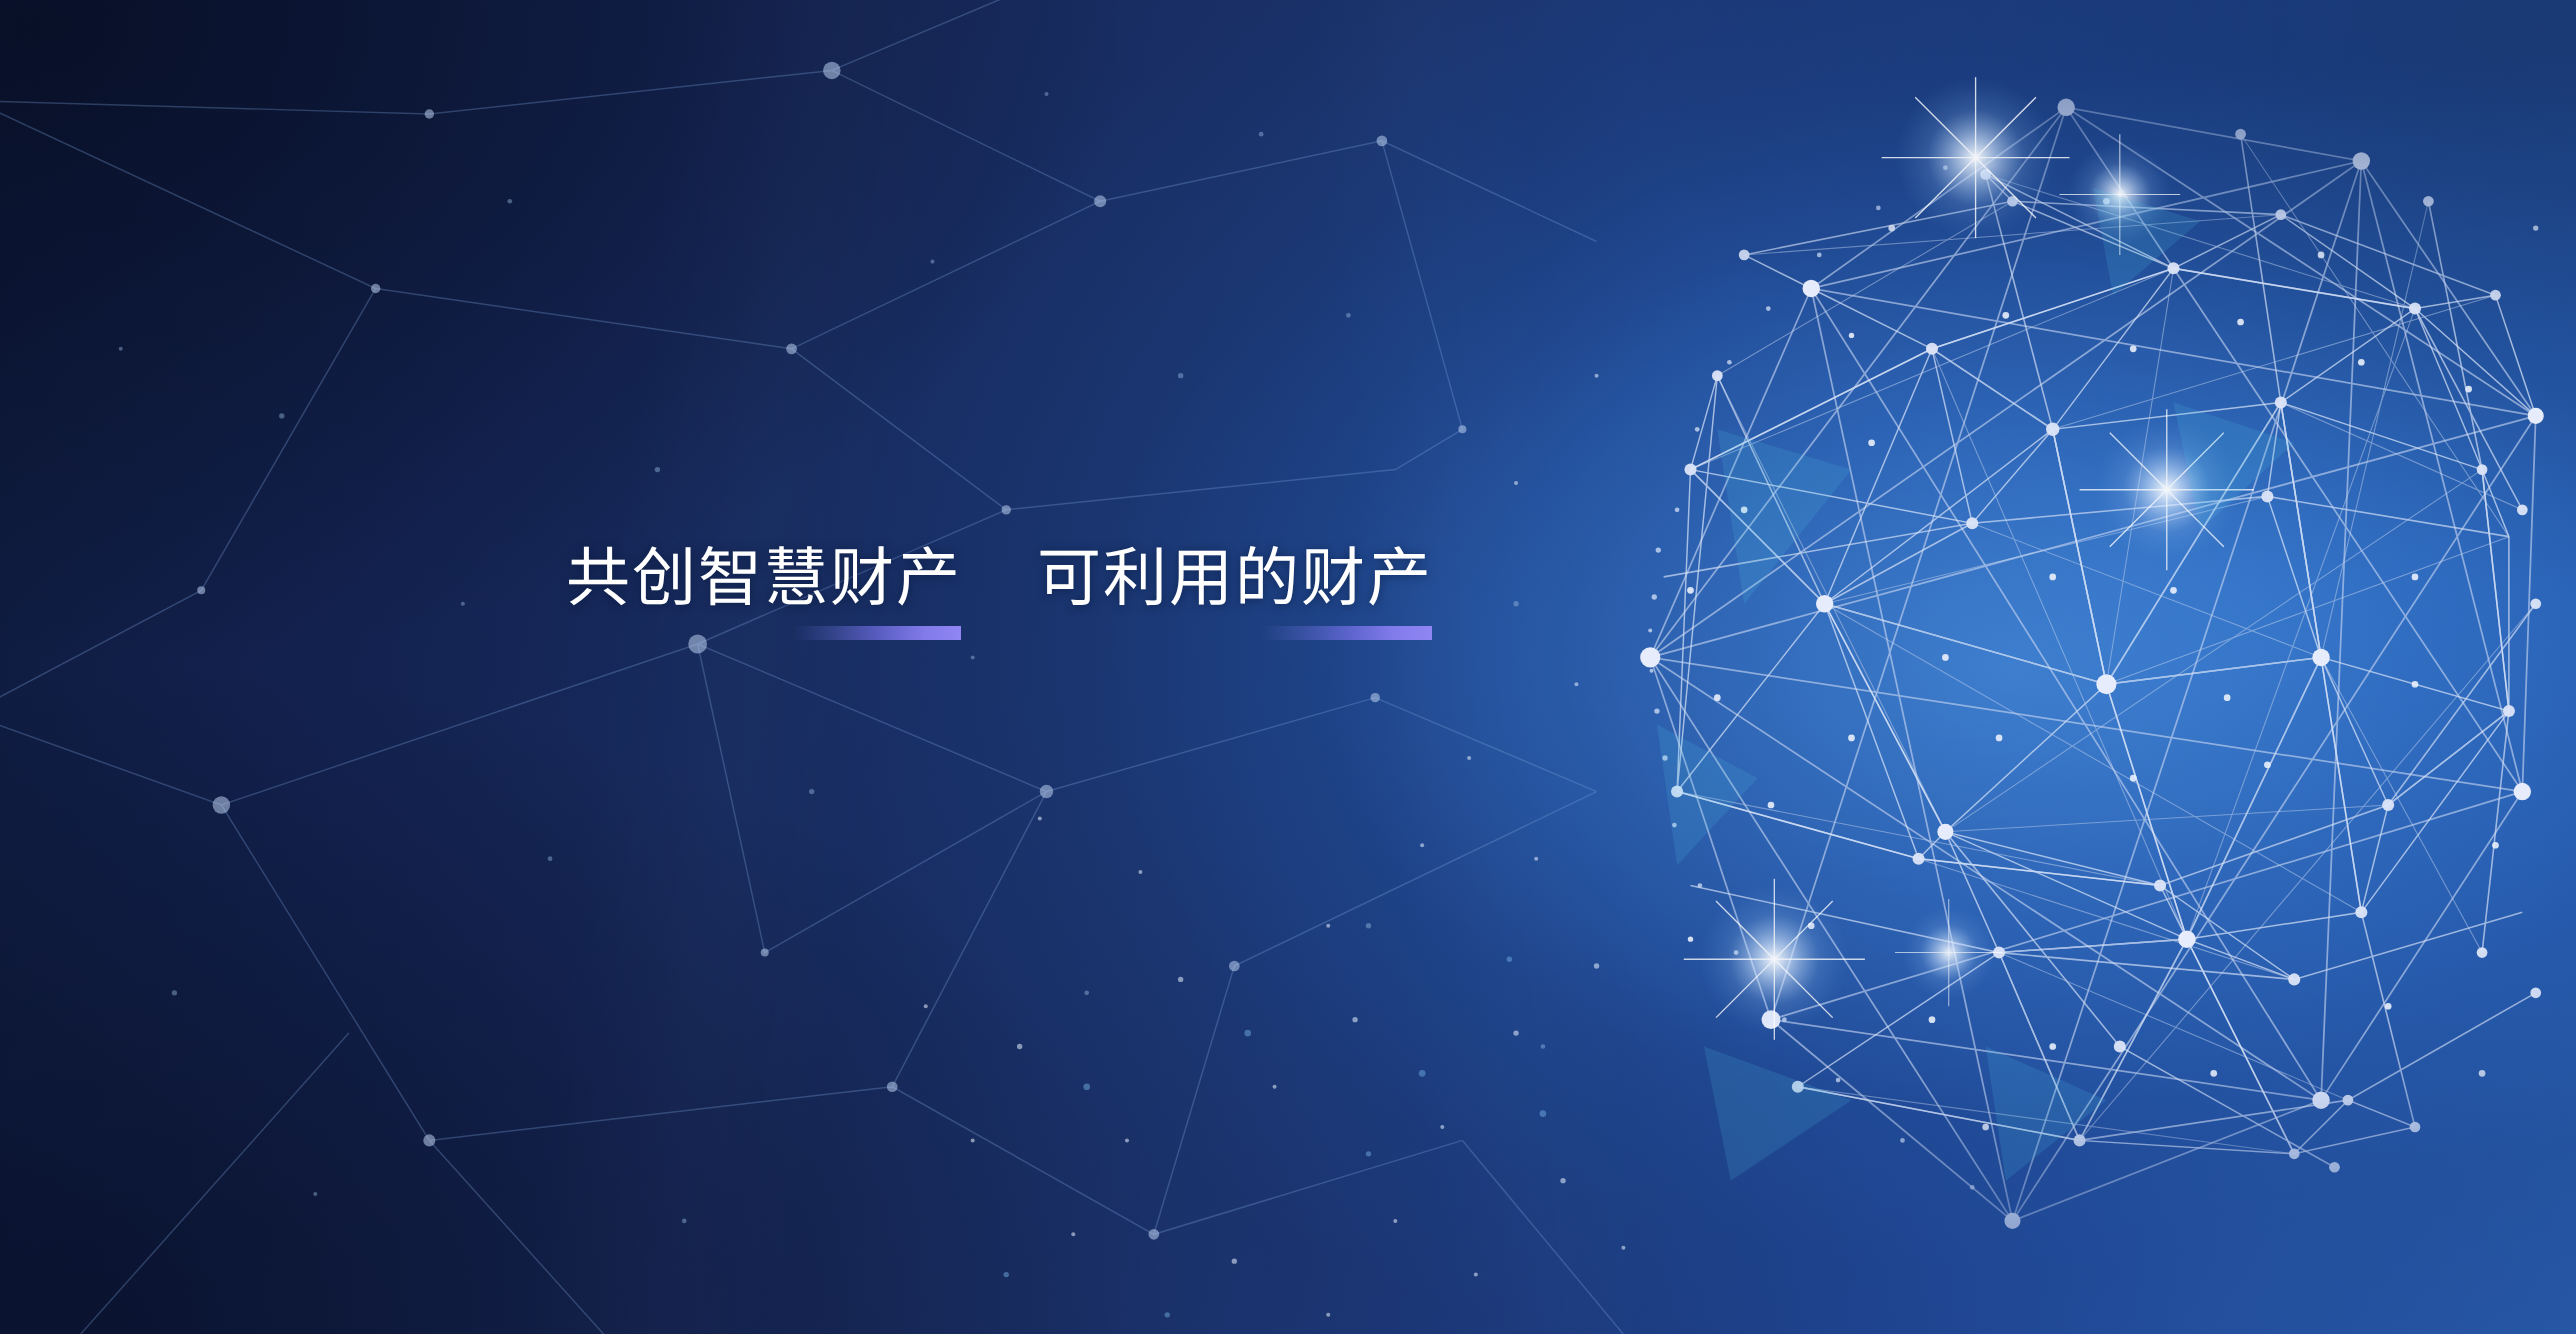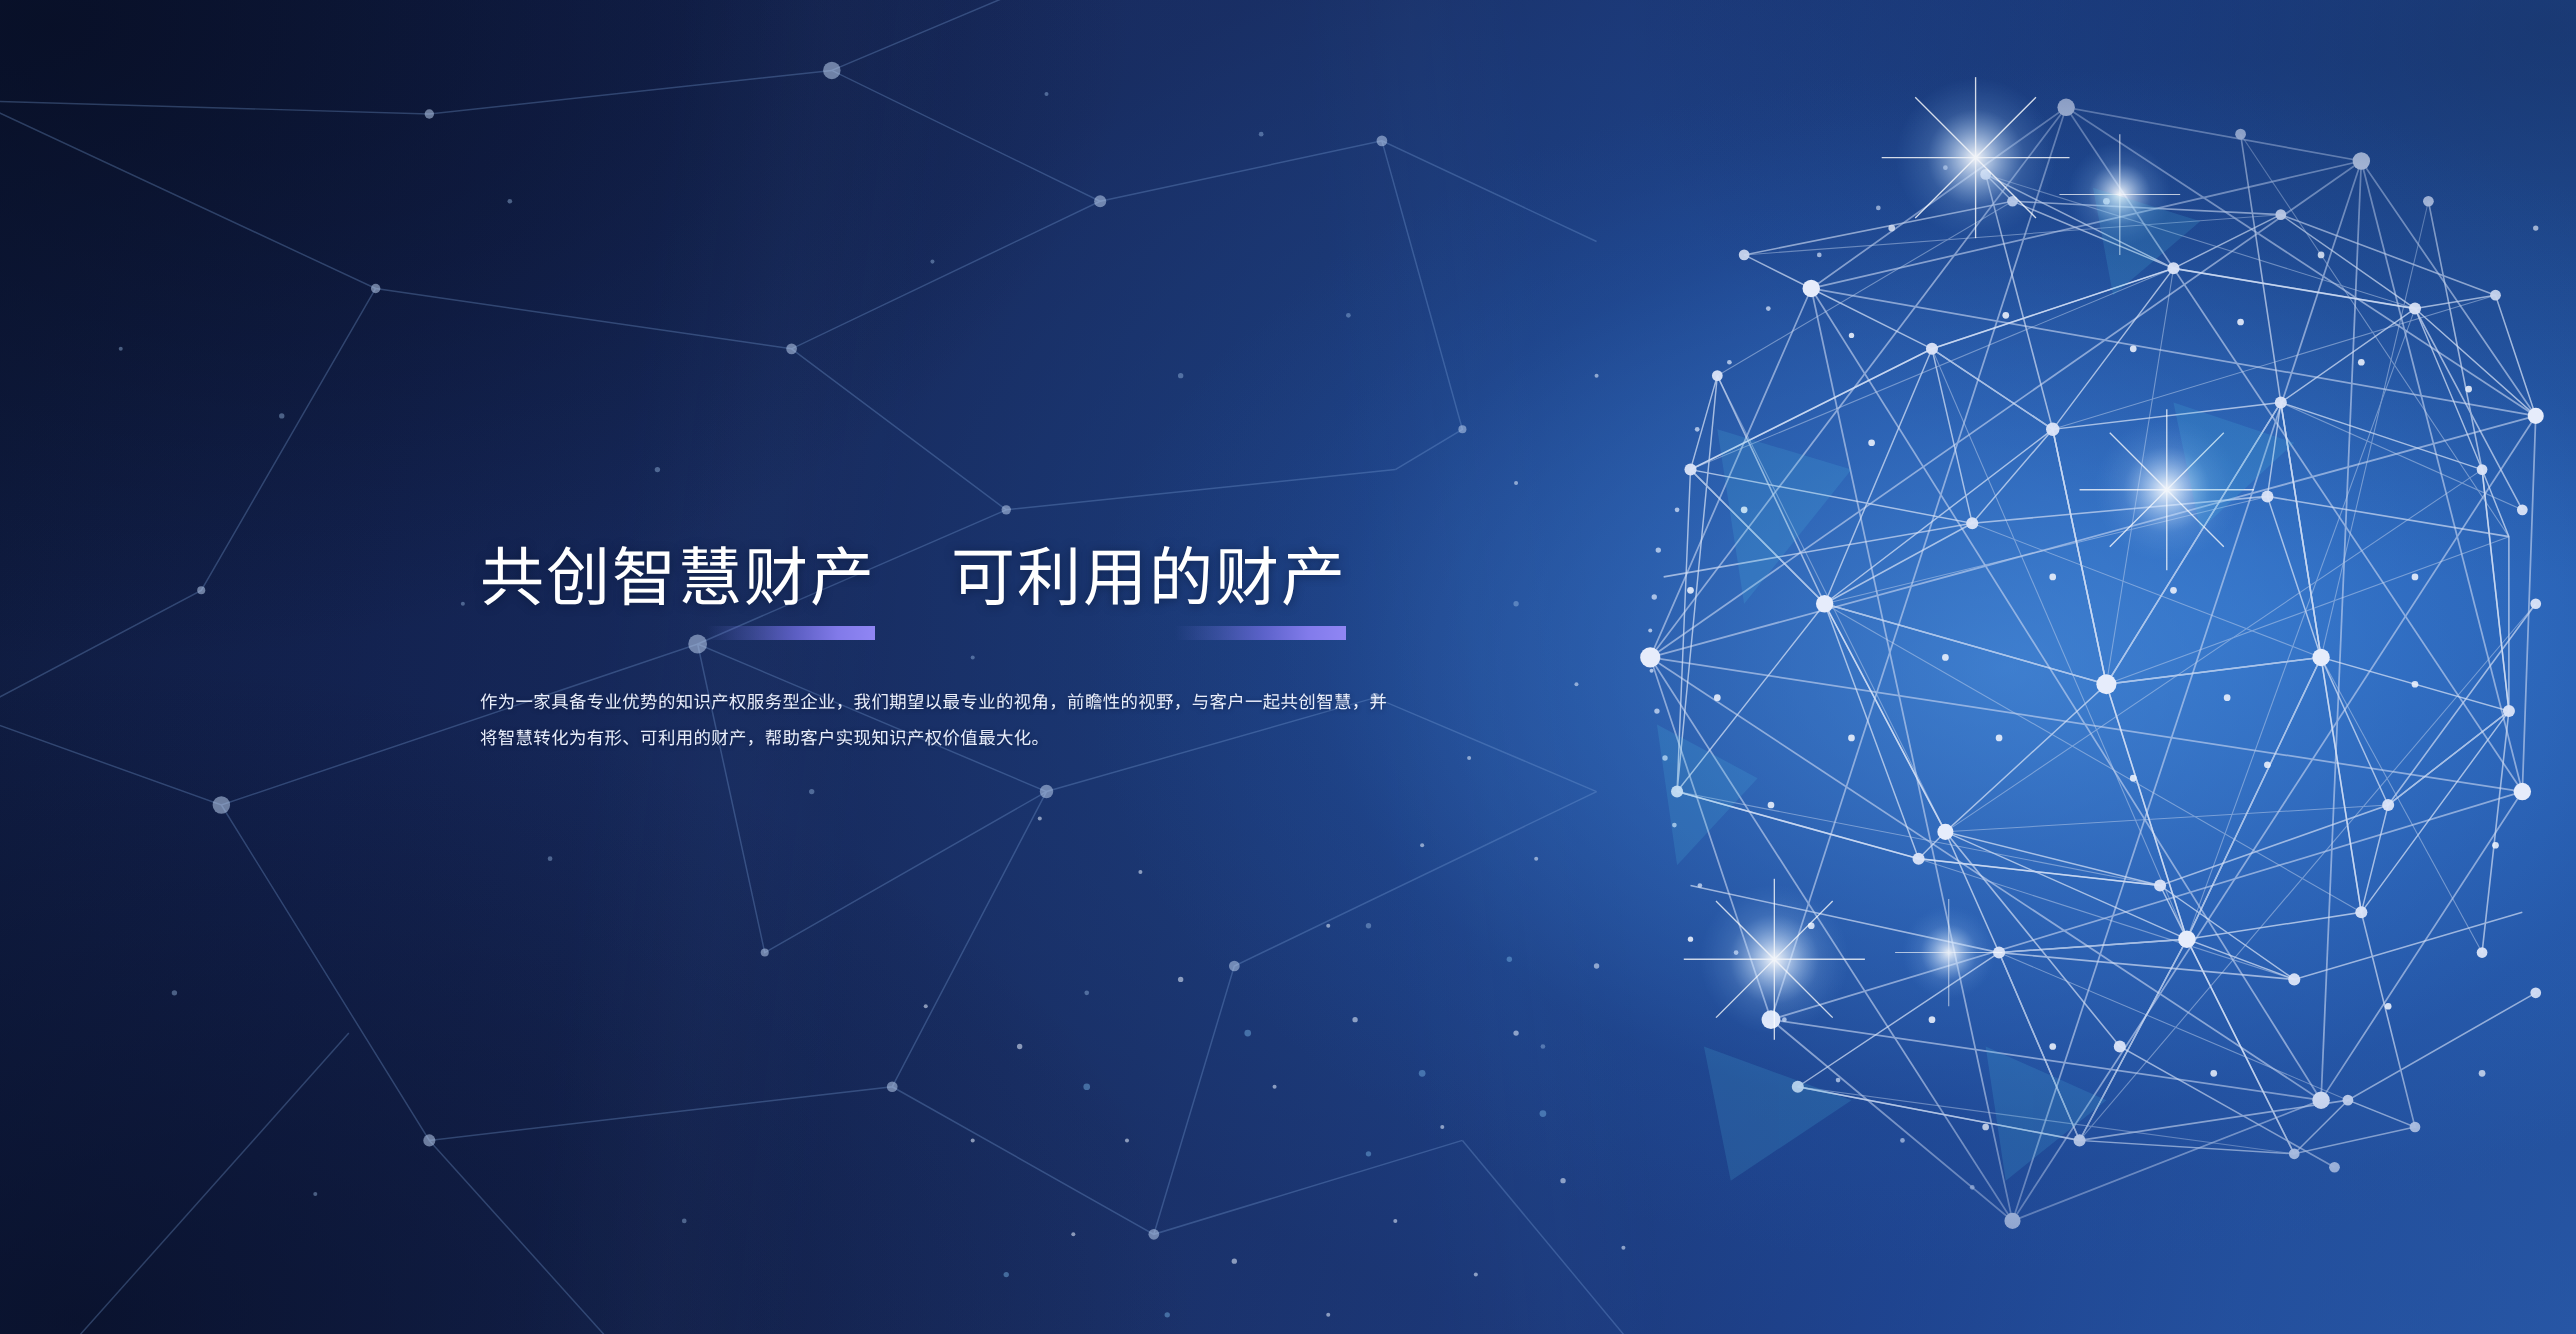--- a/index.html
+++ b/index.html
@@ -73,20 +73,21 @@
   #copy {
     position: absolute;
     left: 480px;
     top: 545px;
     width: 953px;
   }
   #headline {
     display: flex;
     align-items: flex-end;
     white-space: nowrap;
+    justify-content: flex-end;
   }
   .head-seg { position: relative; }
   .head-text {
     display: block;
     font-size: 64px;
     line-height: 1.06;
     letter-spacing: 2px;
     font-weight: 400;
     color: #ffffff;
     text-shadow: 0 1.3px 9.4px rgba(6,18,48,.55);
@@ -524,17 +525,16 @@
       </div>
 
       <div class="head-gap"></div>
 
       <div class="head-seg">
         <span class="head-text">可利用的财产</span>
         <span class="head-bar" id="bar-two"></span>
       </div>
     </div>
 
-    <p id="paragraph">作为一家具备专业优势的知识产权服务型企业，我们期望以最专业的视角，前瞻性的视野，与客户一起共创智慧，并将智慧转化为有形、可利用的财产，帮助客户实现知识产权价值最大化。</p>
   </div>
 
 </div>
 
 
 </body></html>

